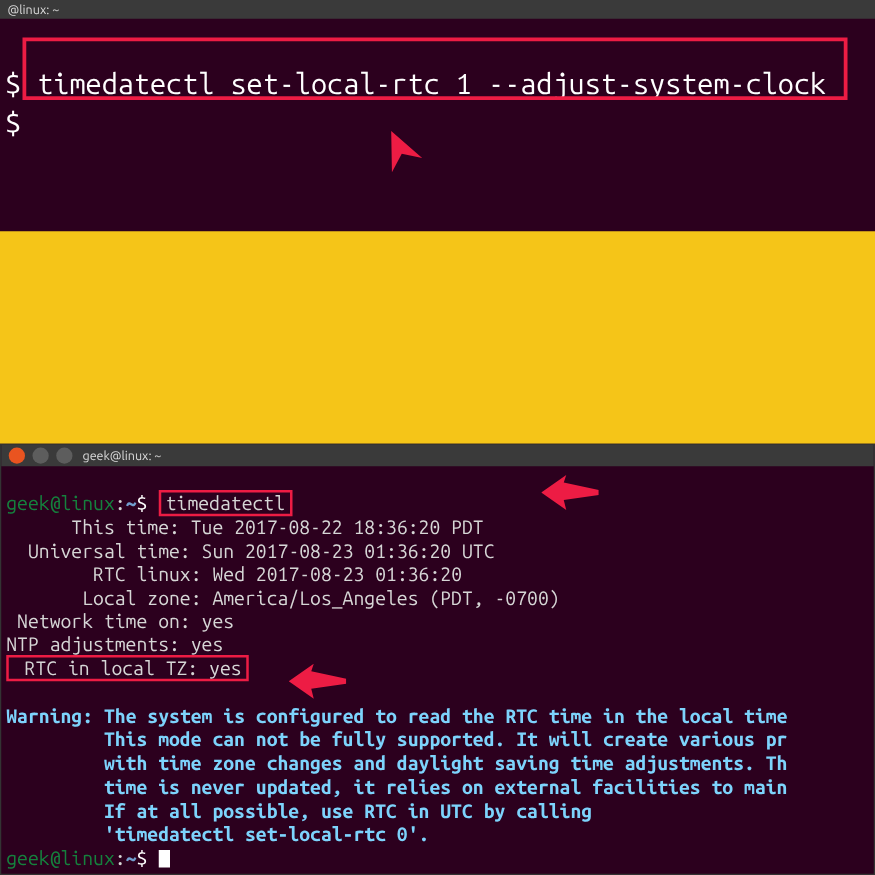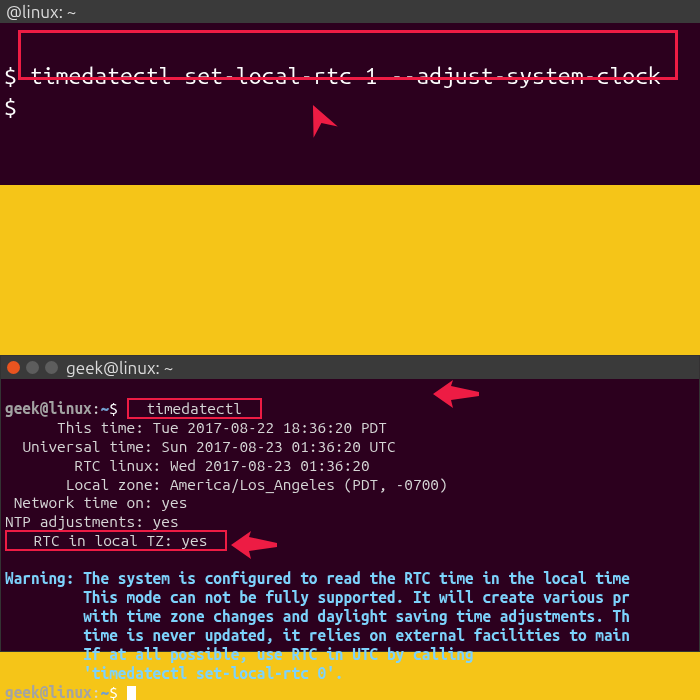--- a/index.html
+++ b/index.html
@@ -12,21 +12,21 @@
   }
   .terminal {
     background: #2c001e;
     color: #fff;
     position: relative;
   }
   .titlebar {
     background: #3a3a3a;
     color: #dcdcdc;
     font-family: "Ubuntu", sans-serif;
-    font-size: 17px;
+    font-size: 10px;
     padding: 2px 6px;
     display: flex;
     align-items: center;
   }
   .window-buttons {
     display: flex;
     gap: 6px;
     margin-right: 8px;
   }
   .wbtn {
@@ -57,36 +57,36 @@
   }
   .arrow {
     position: absolute;
     color: #ed1c44;
     pointer-events: none;
   }
   .arrow svg { fill:#ed1c44; }
   
   #botterm {
     margin-top: 170px;
-    height: 297px;
+    height: 345px;
     border: 1px solid #333;
   }
   #botterm .term-body { font-size: 15.5px; line-height: 1.22; }
-  .user { color:#a3a3a3; font-weight:bold; }
+  .user { color:#15803d; font-weight:normal; }
   .path { color:#729fcf; font-weight:bold; }
   .dollar { color:#ffffff; }
   .out { color:#d6d6d6; }
   .outb { color:#7dd3fc; font-weight:bold; }
   .cursor {
     display:inline-block; width:9px; height:14px; background:#ffffff;
     vertical-align:middle;
   }
   .hl-inline {
     border: 2px solid #ed1c44;
-    padding: 0 18px;
+    padding: 0 4px;
   }
   .bot-arrow1 { right:220px; top:24px; }
   .bot-arrow2 { left:230px; top:175px; }
 </style>
 </head>
 <body>
 
 <div class="terminal" id="topterm">
   <div class="titlebar">
     <span>@linux: ~</span>

